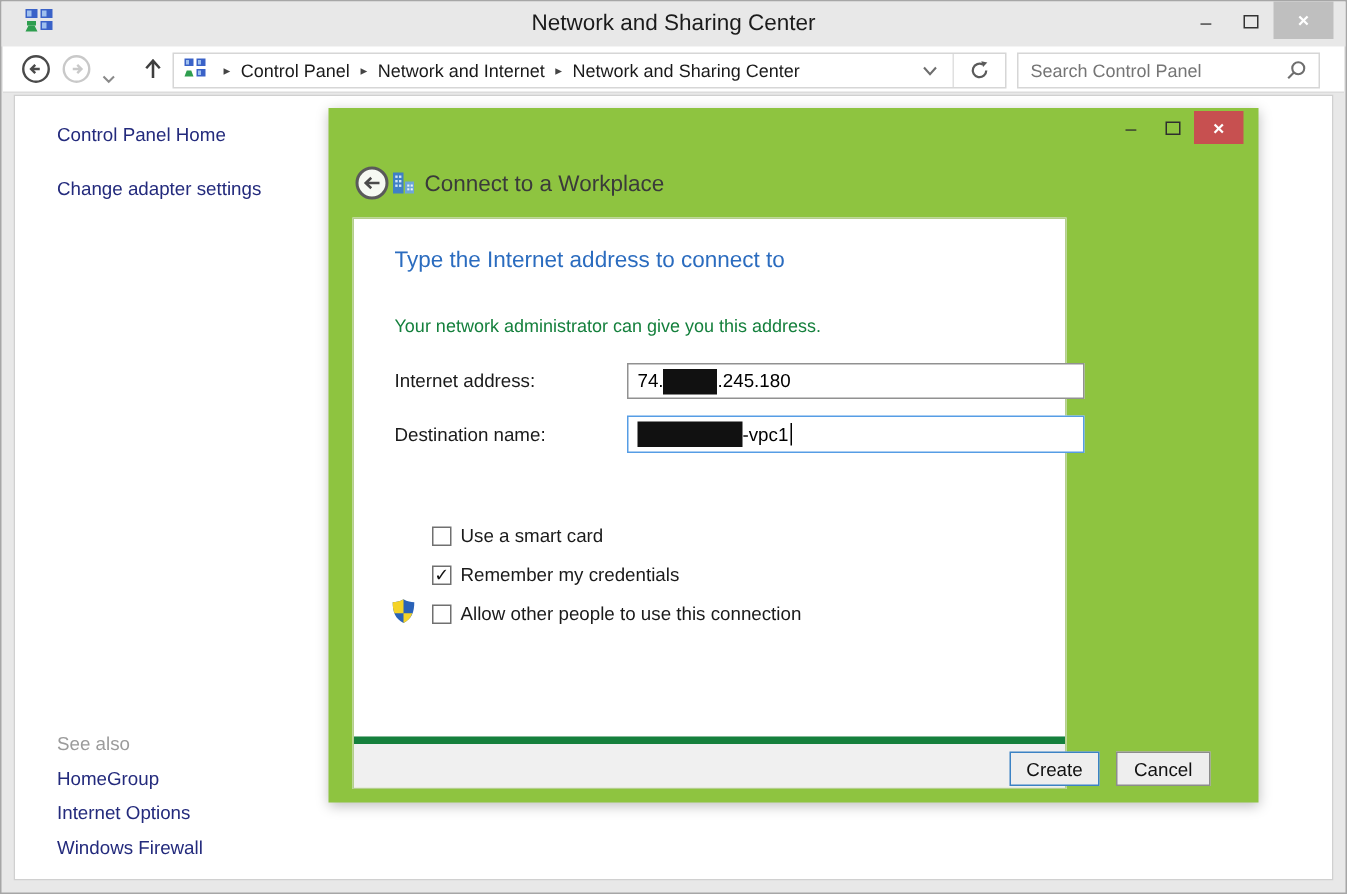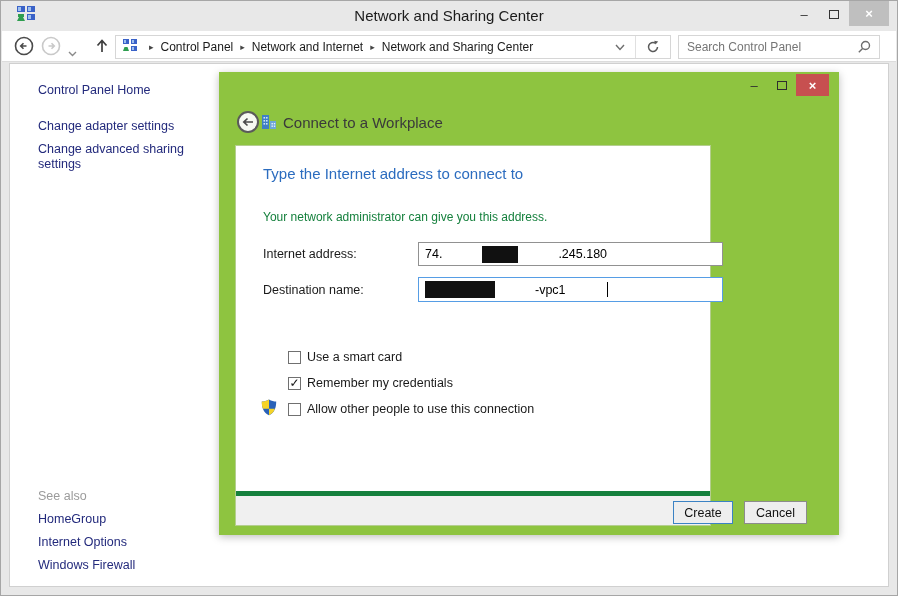--- a/index.html
+++ b/index.html
@@ -42,21 +42,21 @@
   .dlg-cap-btn.max-box span { width:10px; height:9px; border:1px solid #2e2e2e; display:block; }
   .dlg-close { width:33px; height:22px; background:#c75050; color:#fff; font-weight:bold; font-size:13px; display:flex; align-items:center; justify-content:center; }
   .back-btn { position:absolute; left:18px; top:39px; width:22px; height:22px; border-radius:50%; border:2px solid #5a5a5a; background:#f6f9f2; display:flex; align-items:center; justify-content:center; }
   .dlg-title { position:absolute; left:64px; top:42px; font-size:15px; color:#3a3a3a; }
   .bld-icon { position:absolute; left:41px; top:41px; }
 
   .dlg-body { position:absolute; left:16px; top:73px; width:476px; height:381px; background:#fff; border:1px solid #b4ce8e; }
   .dlg-heading { position:absolute; left:27px; top:19px; font-size:15px; color:#2b6cbf; }
   .dlg-sub { position:absolute; left:27px; top:64px; font-size:12px; color:#15803d; }
   .fld-label { position:absolute; left:27px; font-size:12.5px; color:#1a1a1a; }
-  .txt-input { position:absolute; left:182px; width:305px; height:24px; background:#fff; display:flex; align-items:center; padding-left:6px; font-size:12.5px; color:#000;gap:40px; }
+  .txt-input { position:absolute; left:182px; width:305px; height:24px; background:#fff; display:flex; align-items:center; padding-left:6px; font-size:12.5px; color:#000; }
   .txt-input.normal { border:1px solid #919191; }
   .txt-input.focused { border:1px solid #569de5; }
   .redact { display:inline-block; background:#111; height:17px; vertical-align:middle; }
   .caret-bar { display:inline-block; width:1px; height:15px; background:#000; margin-left:1px; }
 
   .chk-row { position:absolute; left:52px; display:flex; align-items:center; }
   .chk { width:13px; height:13px; border:1px solid #707070; background:#fff; display:flex; align-items:center; justify-content:center; font-size:12px; line-height:11px; color:#111; }
   .chk-label { font-size:12.5px; color:#1a1a1a; margin-left:6px; }
   .shield { position:absolute; left:25px; top:253px; }
   .chk-note { position:absolute; left:70px; top:274px; font-size:12px; color:#1a1a1a; }
@@ -164,21 +164,20 @@
             <path d="M5.6 8.4 L1.8 12.2" stroke="#6e6e6e" stroke-width="1.4"></path>
           </svg>
       </span>
     </div>
   </div>
 
   <div class="content">
 
     <div class="side-link" style="left:28px; top:19px;">Control Panel Home</div>
     <div class="side-link" style="left:28px; top:55px;">Change adapter settings</div>
-    <div class="side-link" style="left:28px; top:78px; width:158px; line-height:15px;">Change advanced sharing settings</div>
     <div class="side-head" style="left:28px; top:425px;">See also</div>
     <div class="side-link" style="left:28px; top:448px;">HomeGroup</div>
     <div class="side-link" style="left:28px; top:471px;">Internet Options</div>
     <div class="side-link" style="left:28px; top:494px;">Windows Firewall</div>
 
     <div class="dialog">
 
       <div class="dlg-caption">
         <div class="dlg-cap-btn">
             <span>–</span>

